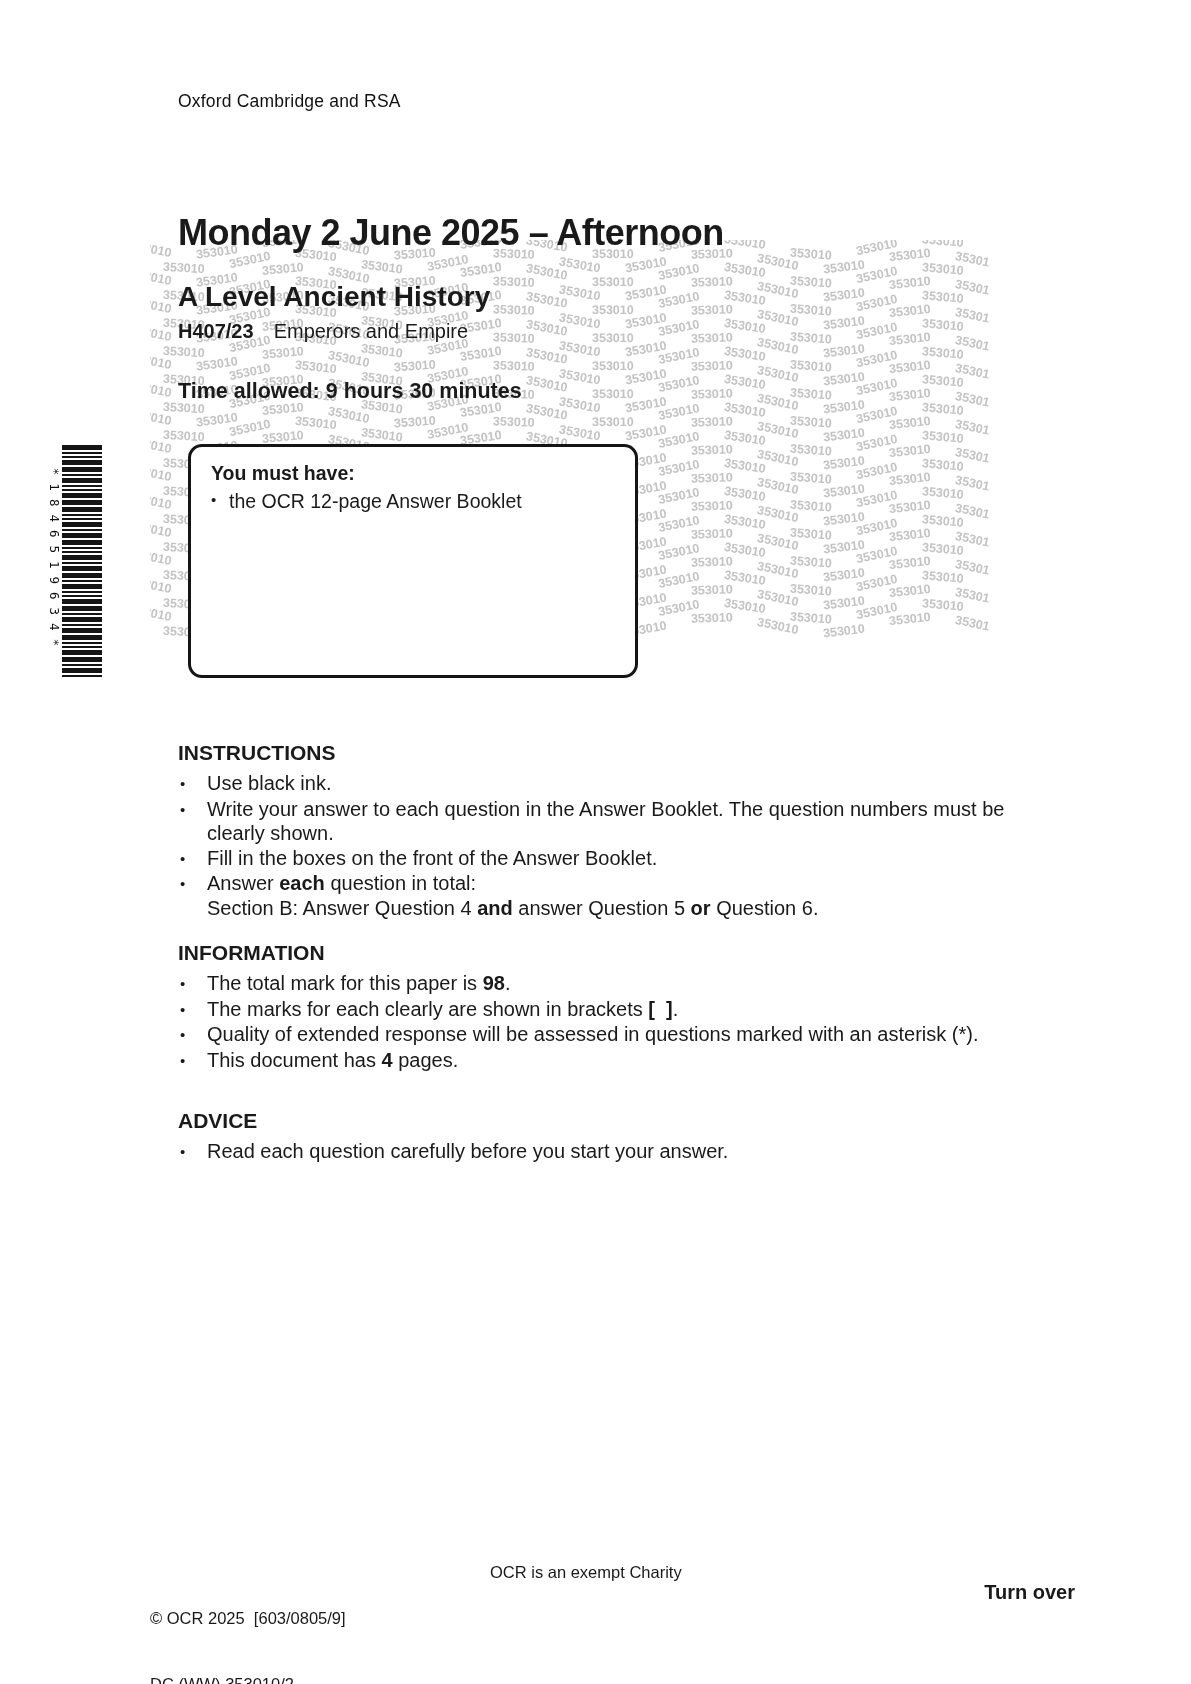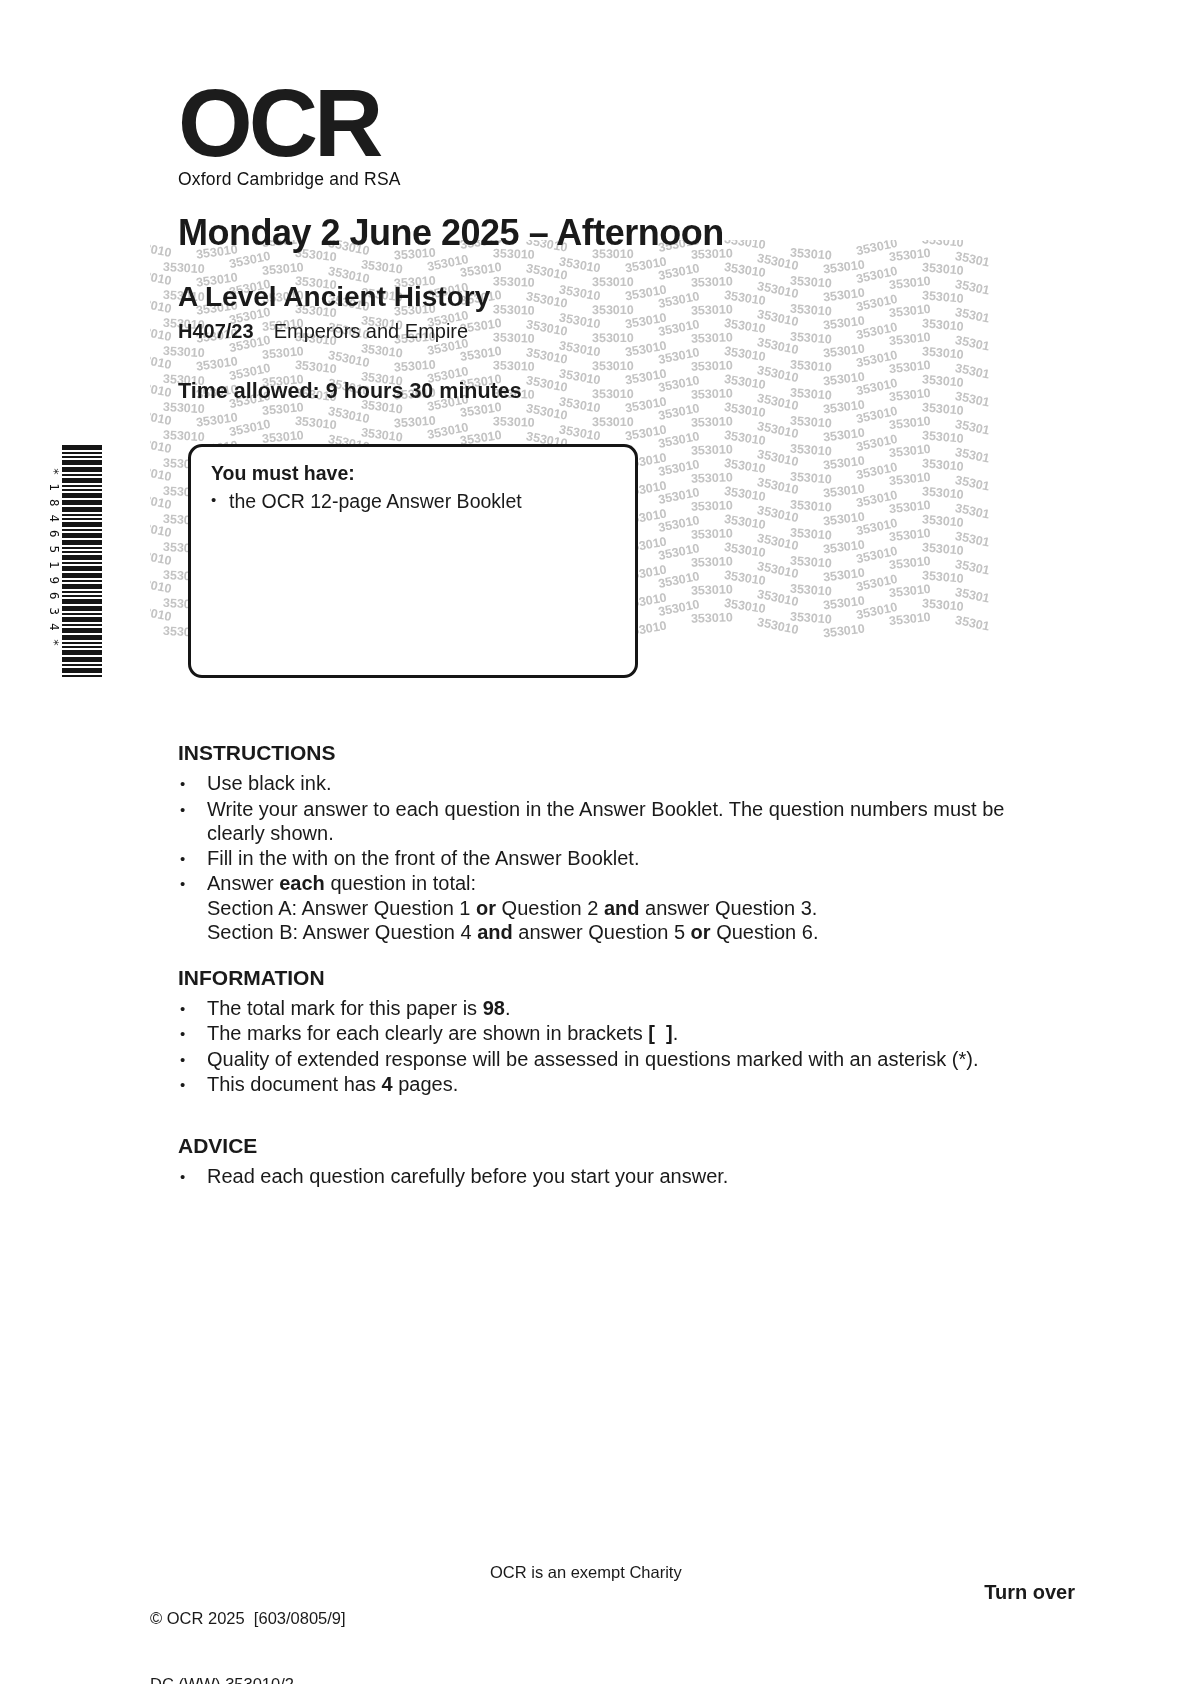--- a/index.html
+++ b/index.html
@@ -442,21 +442,20 @@
       <span class="wm-token" style="left: 409px; top: 381.768px; color: rgb(195, 195, 195); transform: rotate(10deg);">353010</span>
       <span class="wm-token" style="left: 475px; top: 381.943px; color: rgb(195, 195, 195); transform: rotate(-9.8deg);">353010</span>
       <span class="wm-token" style="left: 541px; top: 371.132px; color: rgb(195, 195, 195); transform: rotate(-2.3deg);">353010</span>
       <span class="wm-token" style="left: 607px; top: 379.455px; color: rgb(195, 195, 195); transform: rotate(11.6deg);">353010</span>
       <span class="wm-token" style="left: 673px; top: 383.724px; color: rgb(195, 195, 195); transform: rotate(-6.9deg);">353010</span>
       <span class="wm-token" style="left: 739px; top: 372.045px; color: rgb(195, 195, 195); transform: rotate(-6.3deg);">353010</span>
       <span class="wm-token" style="left: 805px; top: 376.957px; color: rgb(195, 195, 195); transform: rotate(11.7deg);">353010</span>
     </div>
 
   <div class="abs logo">
-    <div class="logo-ocr">OCR</div>
     <div class="logo-sub">Oxford Cambridge and RSA</div>
   </div>
 
   <div class="abs title">Monday 2 June 2025 – Afternoon</div>
   <div class="abs qual">A Level Ancient History</div>
   <div class="abs paper">
     <span class="code">H407/23</span><span>Emperors and Empire</span>
   </div>
   <div class="abs time">Time allowed: 9 hours 30 minutes</div>
 
@@ -530,28 +529,27 @@
           </div>
           <div class="li">
             <span class="bullet">•</span>
             <div class="litxt">
               <div class="line"><span>Write your answer to each question in the Answer Booklet. The question numbers must be clearly shown.</span></div>
             </div>
           </div>
           <div class="li">
             <span class="bullet">•</span>
             <div class="litxt">
-              <div class="line"><span>Fill in the with on the front of the Answer Booklet.</span></div>
+              <div class="line"><span>Fill in the boxes on the front of the Answer Booklet.</span></div>
             </div>
           </div>
           <div class="li">
             <span class="bullet">•</span>
             <div class="litxt">
               <div class="line"><span>Answer </span><span style="font-weight: 700;">each</span><span> question in total:</span></div>
-              <div class="line"><span>Section A: Answer Question 1 </span><span style="font-weight: 700;">or</span><span> Question 2 </span><span style="font-weight: 700;">and</span><span> answer Question 3.</span></div>
               <div class="line"><span>Section B: Answer Question 4 </span><span style="font-weight: 700;">and</span><span> answer Question 5 </span><span style="font-weight: 700;">or</span><span> Question 6.</span></div>
             </div>
           </div>
         </div>
     </div>
     <div class="sec sec-info">
       <div class="sec-heading">INFORMATION</div>
       <div>
           <div class="li">
             <span class="bullet">•</span>

